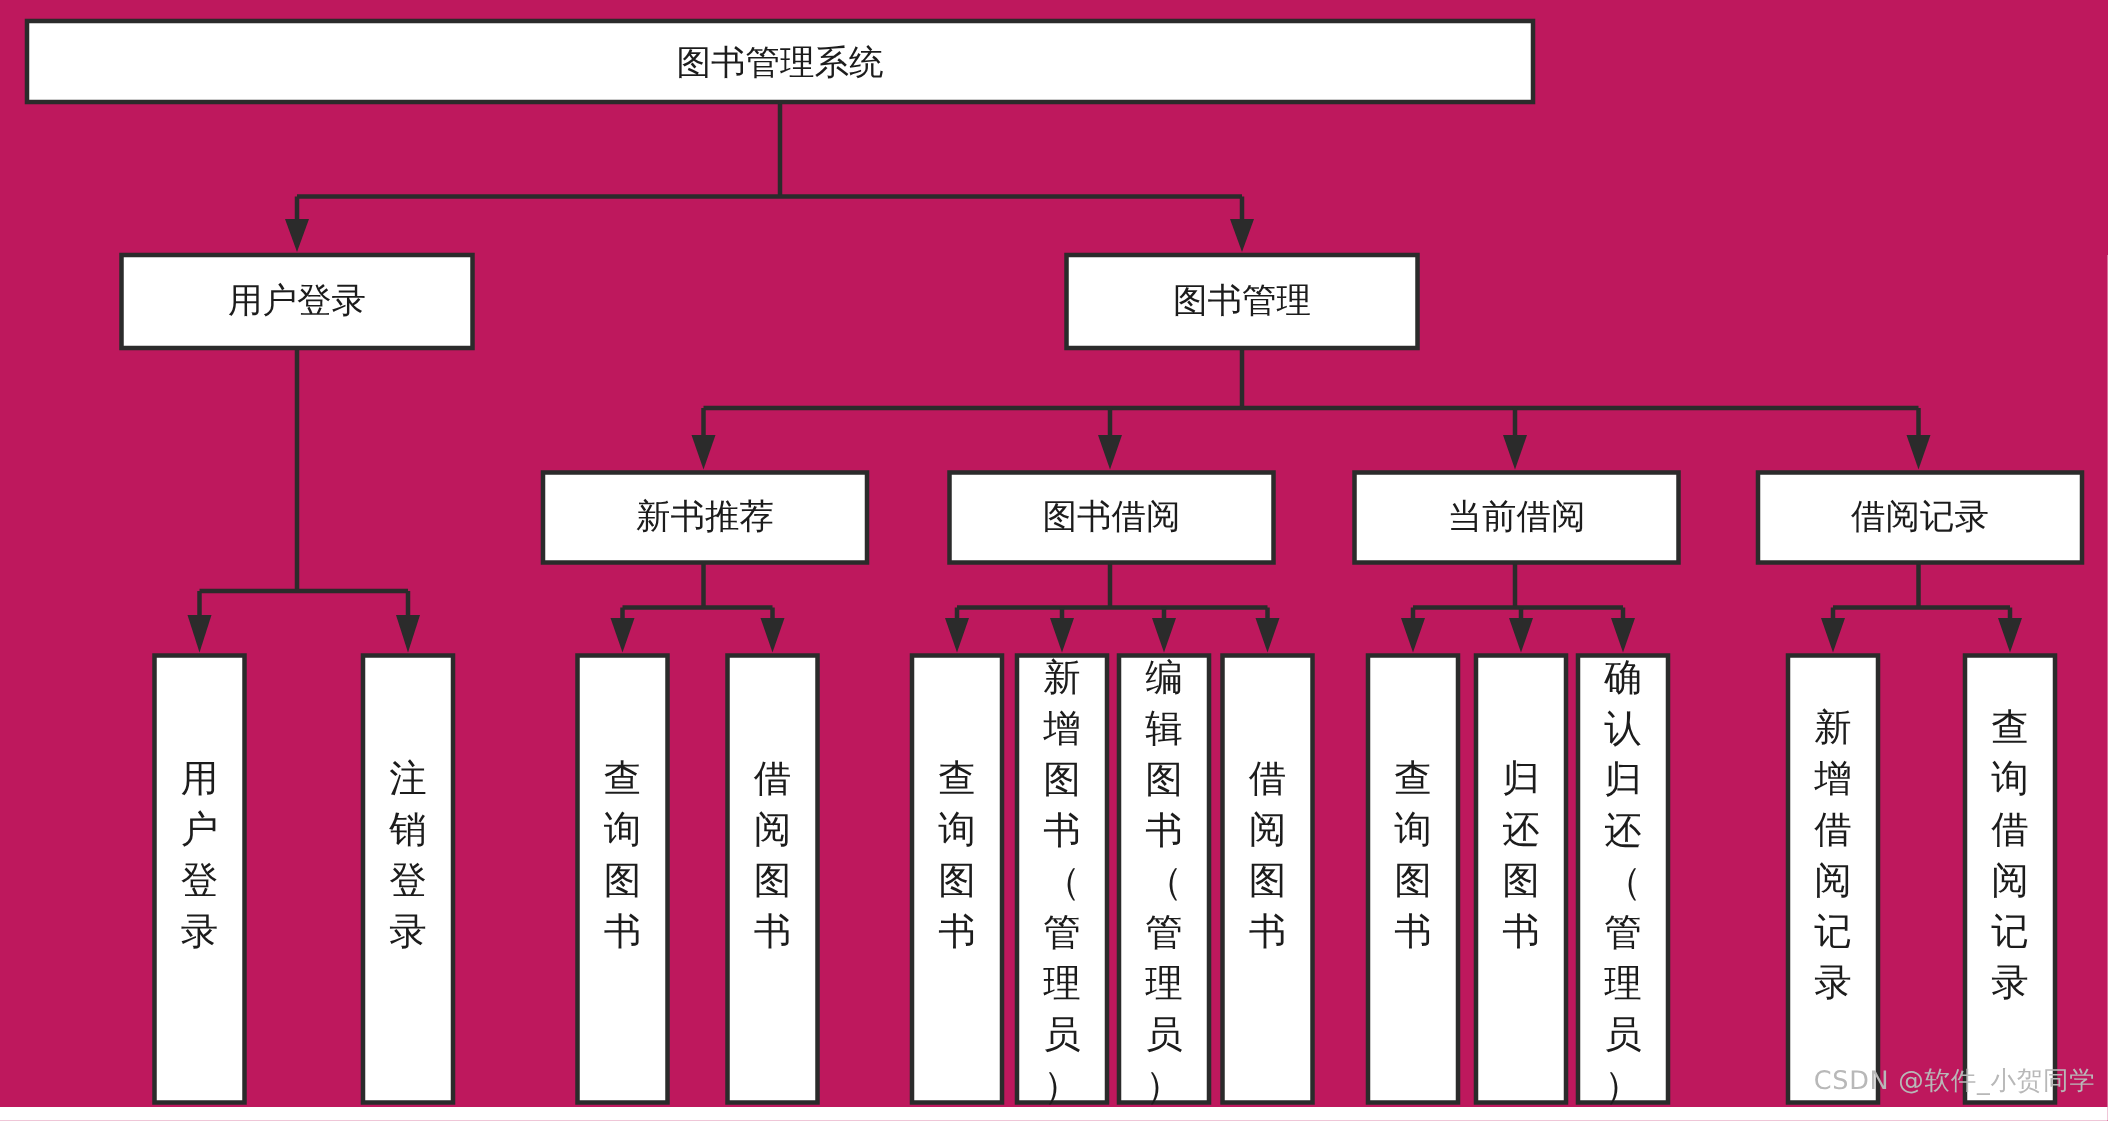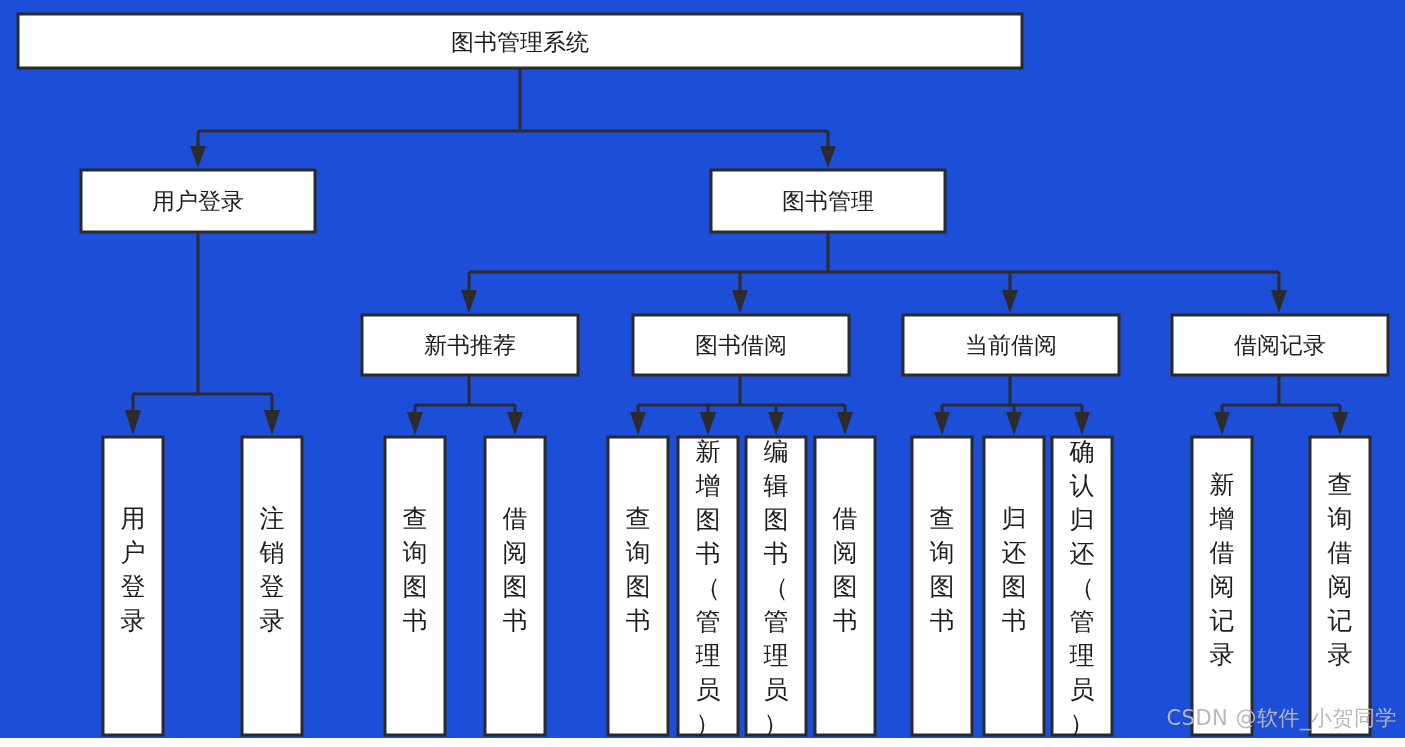--- a/index.html
+++ b/index.html
@@ -10,21 +10,21 @@
   body {
     width: 1405px;
     height: 747px;
     font-family: "DejaVu Sans", "Liberation Sans", sans-serif;
     overflow: hidden;
   }
   #diagram-root {
     position: relative;
     width: 1405px;
     height: 738px;
-    background: #1d4ed8;
+    background: #be185d;
   }
   svg.tree-canvas {
     position: absolute;
     top: 0; left: 0;
     width: 1405px;
     height: 747px;
   }
   .node-box {
     fill: #ffffff;
     stroke: #2b2b2b;
@@ -51,21 +51,21 @@
     font-family: "DejaVu Sans", "Liberation Sans", sans-serif;
     font-size: 25px;
     fill: #1c1c1c;
     text-anchor: middle;
   }
   .watermark {
     position: absolute;
     right: 8px;
     bottom: 6px;
     font-family: "DejaVu Sans", "Liberation Sans", sans-serif;
-    font-size: 21px;
+    font-size: 17px;
     color: #b8b8b8;
     white-space: nowrap;
     letter-spacing: 0.5px;
     user-select: none;
   }
 </style>
 </head>
 <body>
 
 <div id="diagram-root">

